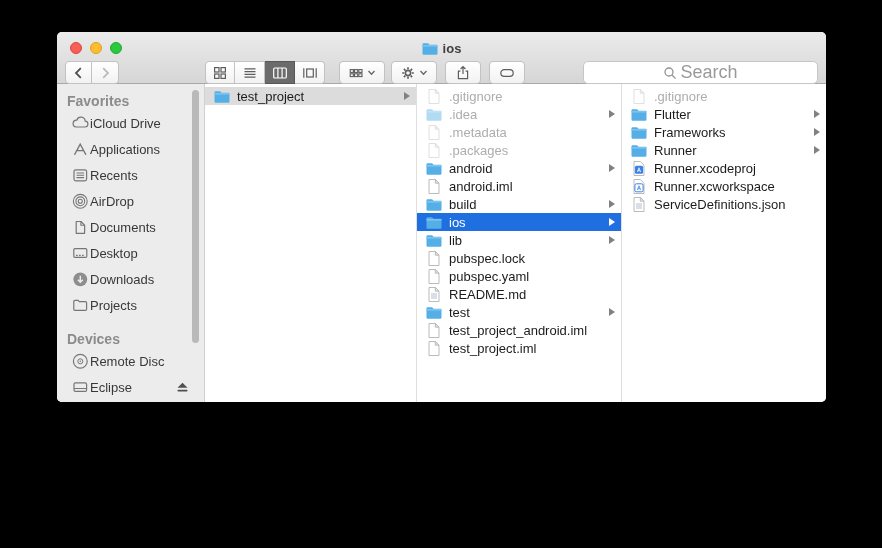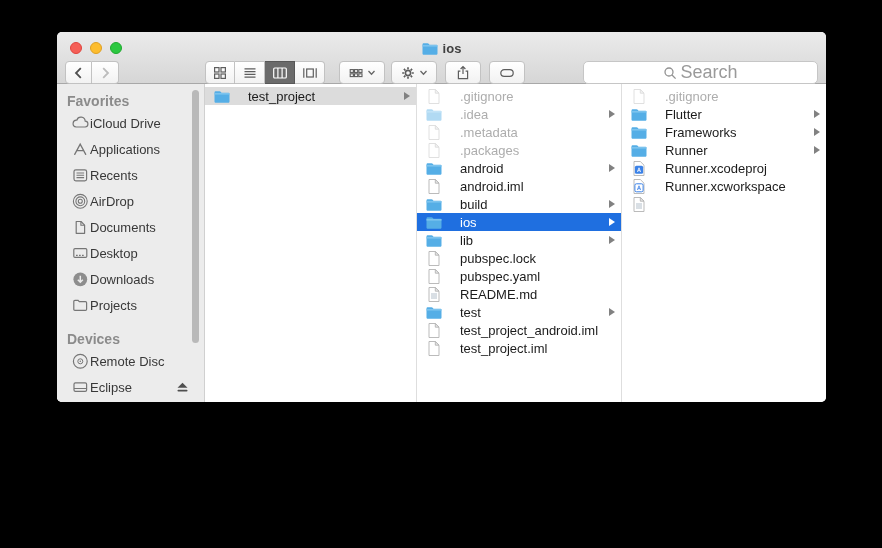--- a/index.html
+++ b/index.html
@@ -36,21 +36,21 @@
   .sidebar{width:148px;background:#ececec;border-right:1px solid #d0d0d0;box-sizing:border-box;padding-top:8px;position:relative;flex:none}
   .side-head{font-size:14px;font-weight:bold;color:#8b8b8b;padding:2px 0 2px 10px;height:14px;line-height:14px}
   .side-spacer{height:12px}
   .side-row{height:26px;display:flex;align-items:center;padding-left:14px;font-size:13px;color:#383838}
   .side-row .icon{width:19px;height:19px;flex:none}
   .eject{margin-left:auto;margin-right:12px}
   .sb-thumb{position:absolute;right:5px;top:6px;width:7px;height:253px;background:#b9b9b9;border-radius:4px}
   .cols{display:flex;flex:1;position:relative}
   .col{box-sizing:border-box;border-right:1px solid #dedede;padding-top:3px;overflow:hidden}
   .col1{width:212px}.col2{width:205px}.col3{flex:1;border-right:none}
-  .row{height:18px;display:flex;align-items:center;gap:18px;padding:0 6px 0 8px;font-size:13px;color:#1b1b1b;white-space:nowrap}
+  .row{height:18px;display:flex;align-items:center;gap:7px;padding:0 6px 0 8px;font-size:13px;color:#1b1b1b;white-space:nowrap}
   .row .ficon{width:17px;height:16px;flex:none;display:inline-flex;align-items:center;justify-content:center}
   .row .nm{flex:1;overflow:hidden;text-overflow:ellipsis}
   .row.sel-active{background:#1f6fe0;color:#fff}
   .row.sel-inactive{background:#dcdcdc}
   .row.faded{color:#adadad}
   .row.faded .ficon{opacity:.45}
   .arrow{width:6px;height:8px;color:#818181;display:inline-flex;flex:none}
   .arrow svg path{fill:currentColor}
   .sel-active .arrow{color:#fff}
   
@@ -568,20 +568,21 @@
             <span class="nm">Runner.xcworkspace</span>
           </div>
           <div class="row">
             <span class="ficon icon">
               <svg width="12" height="15" viewBox="0 0 12 15">
                 <path d="M1 .5h6.3L11 4.2V14.5H1z" fill="#fff" stroke="#b3b3b3" stroke-width=".9"></path>
                 <path d="M7.3.5v3.7H11z" fill="#e8e8e8" stroke="#b3b3b3" stroke-width=".9"></path>
                 <path d="M3 7h6M3 9h6M3 11h6" stroke="#aab8c4" stroke-width=".9"></path>
               </svg>
             </span>
+            <span class="nm">ServiceDefinitions.json</span>
           </div>
         </div>
       <div class="handle h1">
           <i></i>
           <i></i>
         </div>
       <div class="handle h2">
           <i></i>
           <i></i>
         </div>

